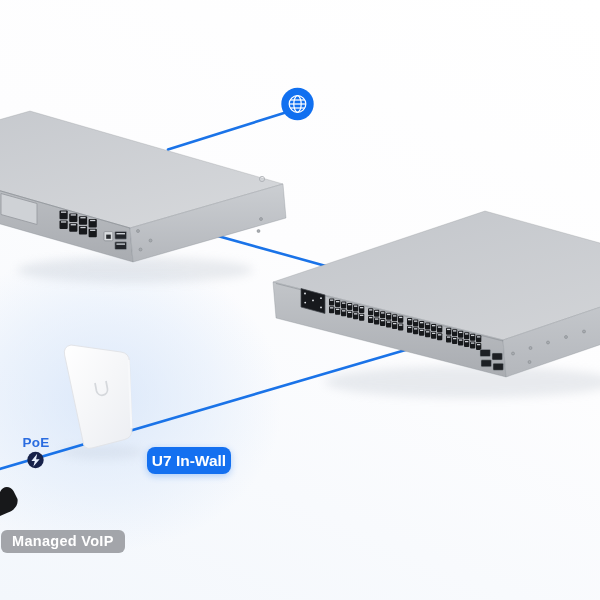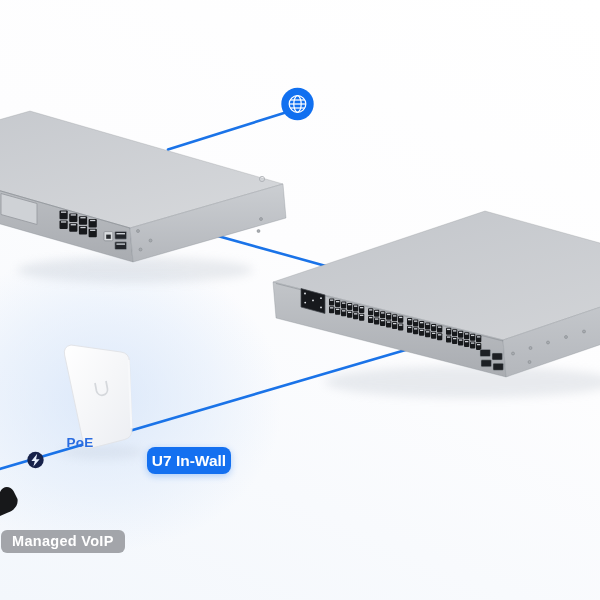--- a/index.html
+++ b/index.html
@@ -3,21 +3,21 @@
 <meta charset="utf-8">
 <style>
   html,body{margin:0;padding:0;}
   body{width:600px;height:600px;overflow:hidden;font-family:"Liberation Sans",sans-serif;}
   .scene{position:relative;width:600px;height:600px;
          background:linear-gradient(205deg,#ffffff 0%,#fdfdfe 45%,#f3f7fc 100%);}
   .glow{position:absolute;left:-60px;top:250px;width:340px;height:300px;pointer-events:none;
         background:radial-gradient(ellipse at 48% 50%, rgba(205,223,248,.65) 0%, rgba(215,230,250,.35) 45%, rgba(255,255,255,0) 72%);}
   svg.illu{position:absolute;left:0;top:0;}
   .label-poe{position:absolute;left:16px;top:435px;width:40px;text-align:center;
-             font-size:13.5px;font-weight:600;color:#2a6ce0;letter-spacing:.2px;margin-left:44px;}
+             font-size:13.5px;font-weight:600;color:#2a6ce0;letter-spacing:.2px;}
   .pill{position:absolute;color:#ffffff;text-align:center;white-space:nowrap;}
   .pill-ap{left:147px;top:447px;width:84px;height:27px;line-height:27px;
            background:#1470f0;border-radius:8px;font-size:15.5px;font-weight:700;
            box-shadow:0 2px 7px rgba(20,112,240,.30);}
   .pill-voip{left:1px;top:530px;height:23px;line-height:23px;padding:0 11px;
              background:rgba(148,151,155,.85);border-radius:6px;
              font-size:14.5px;font-weight:700;letter-spacing:.3px;}
 </style>
 </head>
 <body>

